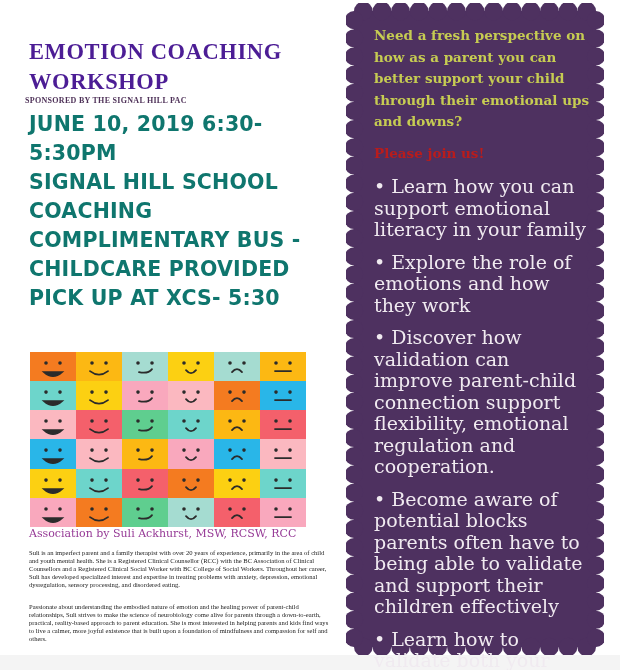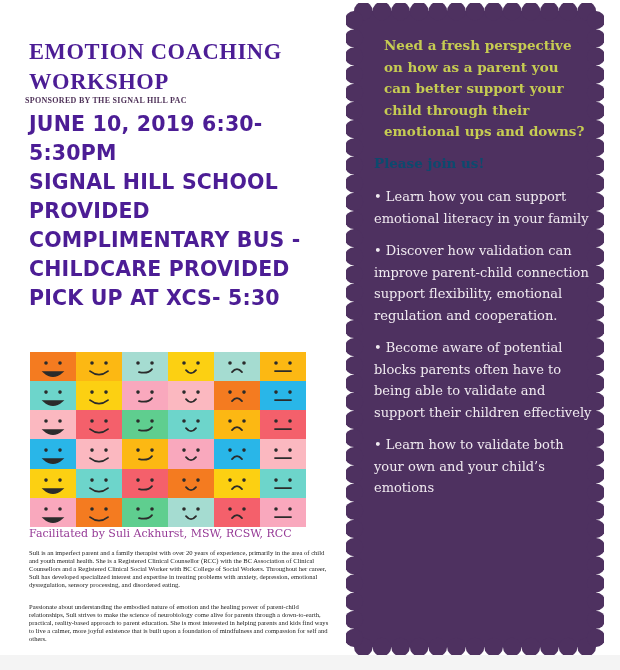--- a/index.html
+++ b/index.html
@@ -21,21 +21,21 @@
       letter-spacing: 0.6px; margin: 0;
     }
     .sponsor {
       position: absolute; left: 25px; top: 96px;
       font-family: "Liberation Serif", serif; font-weight: bold;
       font-size: 8px; letter-spacing: 0.3px; color: #4e3158;
     }
     .details {
       position: absolute; left: 29px; top: 110px; width: 310px;
       font-family: "DejaVu Sans", sans-serif; font-weight: bold;
-      font-size: 20.5px; line-height: 29px; color: #4c1d95;
+      font-size: 20.5px; line-height: 29px; color: #0f766e;
       letter-spacing: 0.2px;
     }
     .details div { white-space: nowrap; }
     .emoji-grid {
       position: absolute; left: 30px; top: 352px; width: 276px; height: 175px;
       display: grid; grid-template-columns: repeat(6, 1fr); grid-template-rows: repeat(6, 1fr);
     }
     .cell { position: relative; overflow: hidden; }
     .cell svg { position: absolute; left: 0; top: 0; width: 100%; height: 100%; }
     .facilitator {
@@ -52,45 +52,45 @@
     .bio.p2 { top: 603px; }
 
     
     .panel-wrap { position: absolute; left: 346px; top: 3px; width: 258px; height: 652px; }
     .panel-bg { position: absolute; left: 0; top: 0; width: 258px; height: 652px; }
     .panel-content {
       position: absolute; left: 28px; top: 22px; width: 224px;
       font-family: "DejaVu Serif", serif;
     }
     .headline {
-      color: #c6cc52; font-weight: bold; font-size: 13.5px; line-height: 21.5px; margin: 10px;
-    }
-    .join { color: #0c4a6e; font-weight: bold; font-size: 13.5px; line-height: 21.5px; margin: 10px 0 0 0; }
+      color: #c6cc52; font-weight: bold; font-size: 13.5px; line-height: 21.5px; margin: 0;
+    }
+    .join { color: #b91c1c; font-weight: bold; font-size: 13.5px; line-height: 21.5px; margin: 10px 0 0 0; }
     .bullets { list-style: none; margin: 12px 0 0 0; padding: 0; }
     .bullets li {
-      color: #f0eaf0; font-size: 13px; line-height: 21.5px; margin: 0 4px 11px 0;
+      color: #f0eaf0; font-size: 19px; line-height: 21.5px; margin: 0 4px 11px 0;
     }
   </style>
 </head>
 <body>
 
 <div class="bottom-strip"></div>
 
 <div class="left">
   <h1 class="title">
     <span>EMOTION COACHING</span><br>
     <span>WORKSHOP</span>
   </h1>
   <div class="sponsor">SPONSORED BY THE SIGNAL HILL PAC</div>
 
   <div class="details">
     <div>JUNE 10, 2019 6:30-</div>
     <div>5:30PM</div>
     <div>SIGNAL HILL SCHOOL</div>
-    <div>PROVIDED</div>
+    <div>COACHING</div>
     <div>COMPLIMENTARY BUS -</div>
     <div>CHILDCARE PROVIDED</div>
     <div>PICK UP AT XCS- 5:30</div>
   </div>
 
   <div class="emoji-grid" id="emoji-grid">
       <div class="cell" style="background: rgb(244, 123, 32);">
         <svg viewBox="0 0 46 29" preserveAspectRatio="none">
           <circle cx="16" cy="11" r="1.8" fill="#2b2b2b"></circle>
           <circle cx="30" cy="11" r="1.8" fill="#2b2b2b"></circle>
@@ -337,21 +337,21 @@
       </div>
       <div class="cell" style="background: rgb(249, 168, 189);">
         <svg viewBox="0 0 46 29" preserveAspectRatio="none">
           <circle cx="16" cy="11" r="1.8" fill="#2b2b2b"></circle>
           <circle cx="30" cy="11" r="1.8" fill="#2b2b2b"></circle>
           <path d="M15 19 L31 19" stroke="#2b2b2b" stroke-width="1.8" fill="none" stroke-linecap="round"></path>
         </svg>
       </div>
     </div>
 
-  <div class="facilitator">Facilitated by Suli Ackhurst, MSW, RCSW, RCC</div>
+  <div class="facilitator">Association by Suli Ackhurst, MSW, RCSW, RCC</div>
   <p class="bio p1">Suli is an imperfect parent and a family therapist with over 20 years of experience, primarily in the area of child and youth mental health.  She is a Registered Clinical Counsellor (RCC) with the BC Association of Clinical Counsellors and a Registered Clinical Social Worker with BC College of Social Workers. Throughout her career, Suli has developed specialized interest and expertise in treating problems with anxiety, depression, emotional dysregulation, sensory processing, and disordered eating.</p>
   <p class="bio p2">Passionate about understanding the embodied nature of emotion and the healing power of parent-child relationships, Suli strives to make the science of neurobiology come alive for parents through a down-to-earth, practical, reality-based approach to parent education. She is most interested in helping parents and kids find ways to live a calmer, more joyful existence that is built upon a foundation of mindfulness and compassion for self and others.</p>
 </div>
 
 <div class="panel-wrap">
   <svg class="panel-bg" id="panel-bg" viewBox="0 0 258 652" preserveAspectRatio="none">
       <rect x="8" y="8" width="242" height="636" fill="#4e3160"></rect>
       <circle cx="17.307692307692307" cy="8" r="9.307692307692308" fill="#4e3160"></circle>
       <circle cx="17.307692307692307" cy="644" r="9.307692307692308" fill="#4e3160"></circle>
       <circle cx="35.92307692307693" cy="8" r="9.307692307692308" fill="#4e3160"></circle>
@@ -447,18 +447,19 @@
       <circle cx="8" cy="616.7428571428571" r="9.085714285714285" fill="#4e3160"></circle>
       <circle cx="250" cy="616.7428571428571" r="9.085714285714285" fill="#4e3160"></circle>
       <circle cx="8" cy="634.9142857142857" r="9.085714285714285" fill="#4e3160"></circle>
       <circle cx="250" cy="634.9142857142857" r="9.085714285714285" fill="#4e3160"></circle>
     </svg>
   <div class="panel-content">
     <p class="headline">Need a fresh perspective on how as a parent you can better support your child through their emotional ups and downs?</p>
     <p class="join">Please join us!</p>
     <ul class="bullets">
       <li>• Learn how you can support emotional literacy in your family</li>
+      <li>• Explore the role of emotions and how they work</li>
       <li>• Discover how validation can improve parent-child connection support flexibility, emotional regulation and cooperation.</li>
       <li>• Become aware of potential blocks parents often have to being able to validate and support their children effectively</li>
       <li>• Learn how to validate both your own and your child’s emotions</li>
     </ul>
   </div>
 </div>
 
 </body></html>

